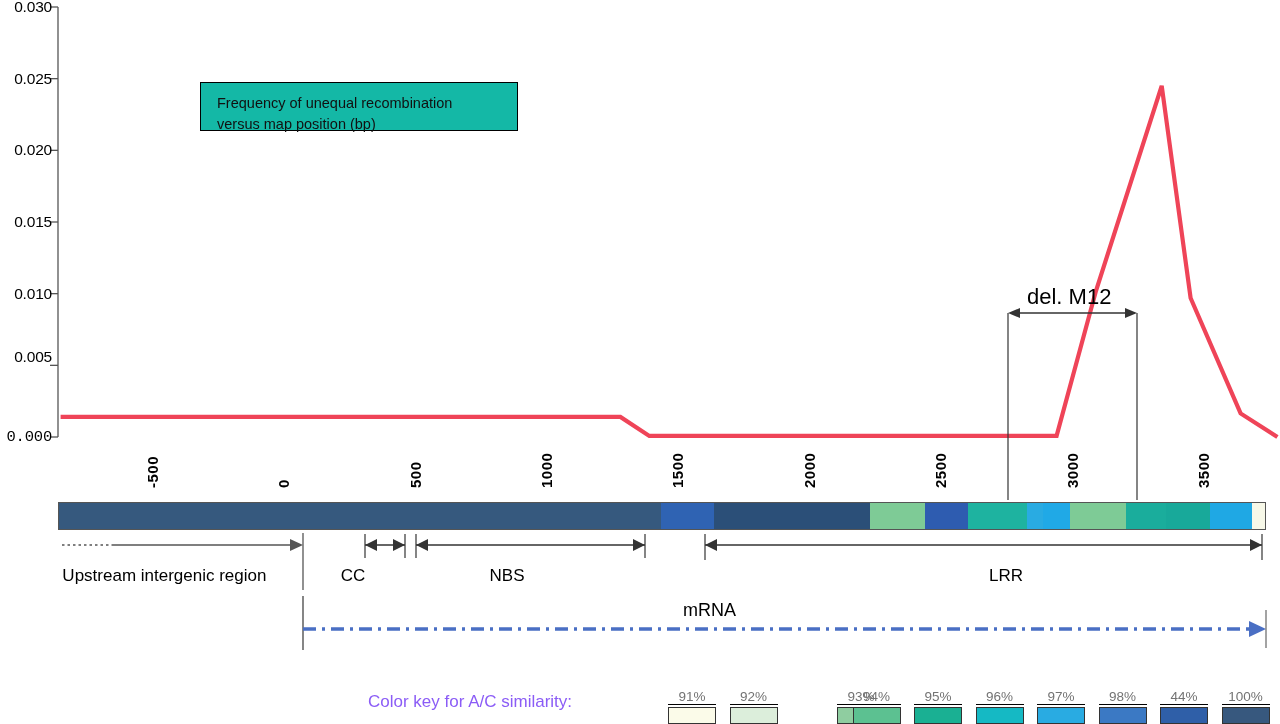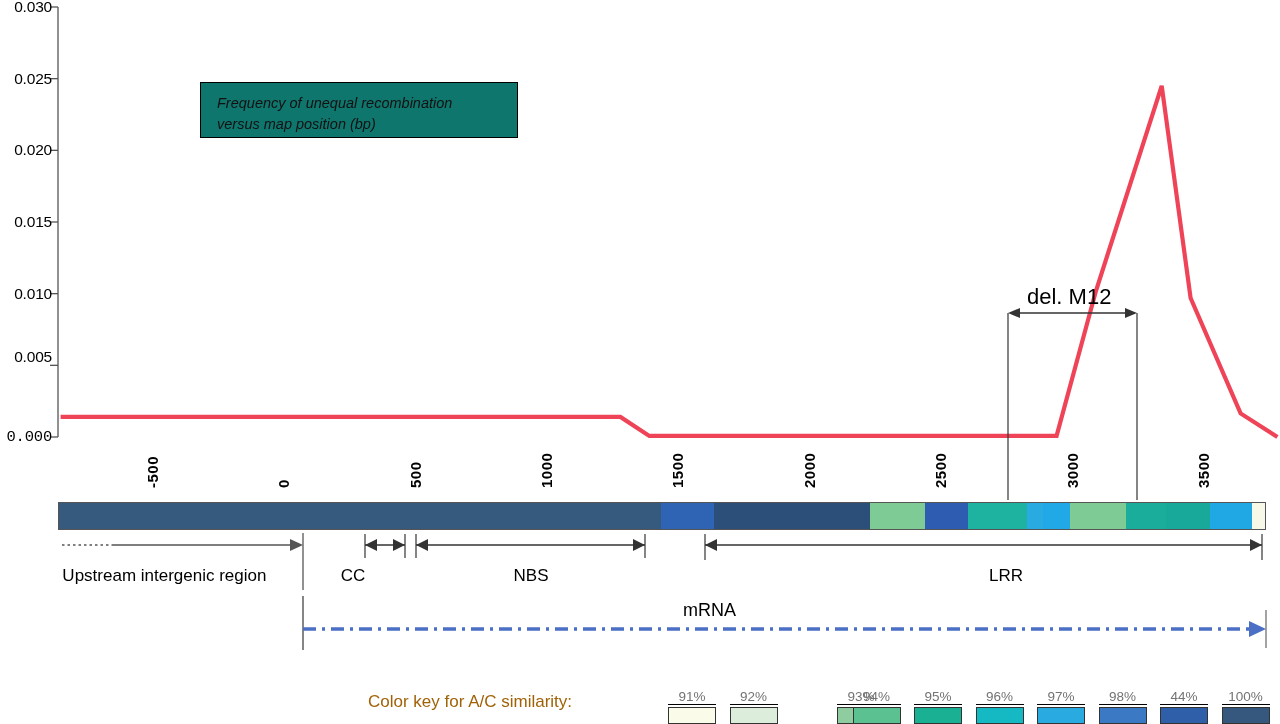--- a/index.html
+++ b/index.html
@@ -31,29 +31,28 @@
     color:#000;
     white-space:nowrap;
     transform-origin:left top;
     transform:rotate(-90deg);
     letter-spacing:0.5px;
   }
 
   .title-box{
     position:absolute;
     left:200px;top:82px;
-    width:318px;height:56px;
+    width:318px;height:49px;
     border:1.6px solid #000;
-    background:#0f766e;
+    background:#14b8a6;
     box-sizing:border-box;
     padding:10px 0 0 16px;
     font-size:14.5px;
     line-height:1.45;
     color:#111;
-    font-style:italic;
   }
 
   .delm12-label{
     position:absolute;
     left:1027px;top:284px;
     font-size:22px;
     color:#000;
     white-space:nowrap;
   }
 
@@ -82,21 +81,21 @@
     left:683px;top:600px;
     font-size:18px;
     color:#000;
   }
 
   
   .legend-title{
     position:absolute;
     left:368px;top:692px;
     font-size:17px;
-    color:#a16207;
+    color:#8b5cf6;
     white-space:nowrap;
   }
   .keyitem{position:absolute;top:689px;width:56px;}
   .keyitem .pct{
     font-size:13.5px;
     color:#737373;
     text-align:center;
     line-height:15px;
     border-bottom:1.4px solid #000;
     display:block;
@@ -222,21 +221,21 @@
     </div>
 
   <div id="domain-labels">
       <div class="domlabel" style="left: 0px; top: 566px; width: 100%; text-align: left; padding-left: 0px;">
         <span style="position: absolute; left: 164.432px; transform: translateX(-50%);">Upstream intergenic region</span>
       </div>
       <div class="domlabel" style="left: 0px; top: 566px; width: 100%; text-align: left; padding-left: 0px;">
         <span style="position: absolute; left: 352.988px; transform: translateX(-50%);">CC</span>
       </div>
       <div class="domlabel" style="left: 0px; top: 566px; width: 100%; text-align: left; padding-left: 0px;">
-        <span style="position: absolute; left: 531px; transform: translateX(-50%); text-align: right;">NBS</span>
+        <span style="position: absolute; left: 507px; transform: translateX(-50%); text-align: right;">NBS</span>
       </div>
       <div class="domlabel" style="left: 0px; top: 566px; width: 100%; text-align: left; padding-left: 0px;">
         <span style="position: absolute; left: 1006px; transform: translateX(-50%);">LRR</span>
       </div>
     </div>
 
   <div class="mrna-label">mRNA</div>
 
   <div class="legend-title">Color key for A/C similarity:</div>
   <div id="legend-items">

